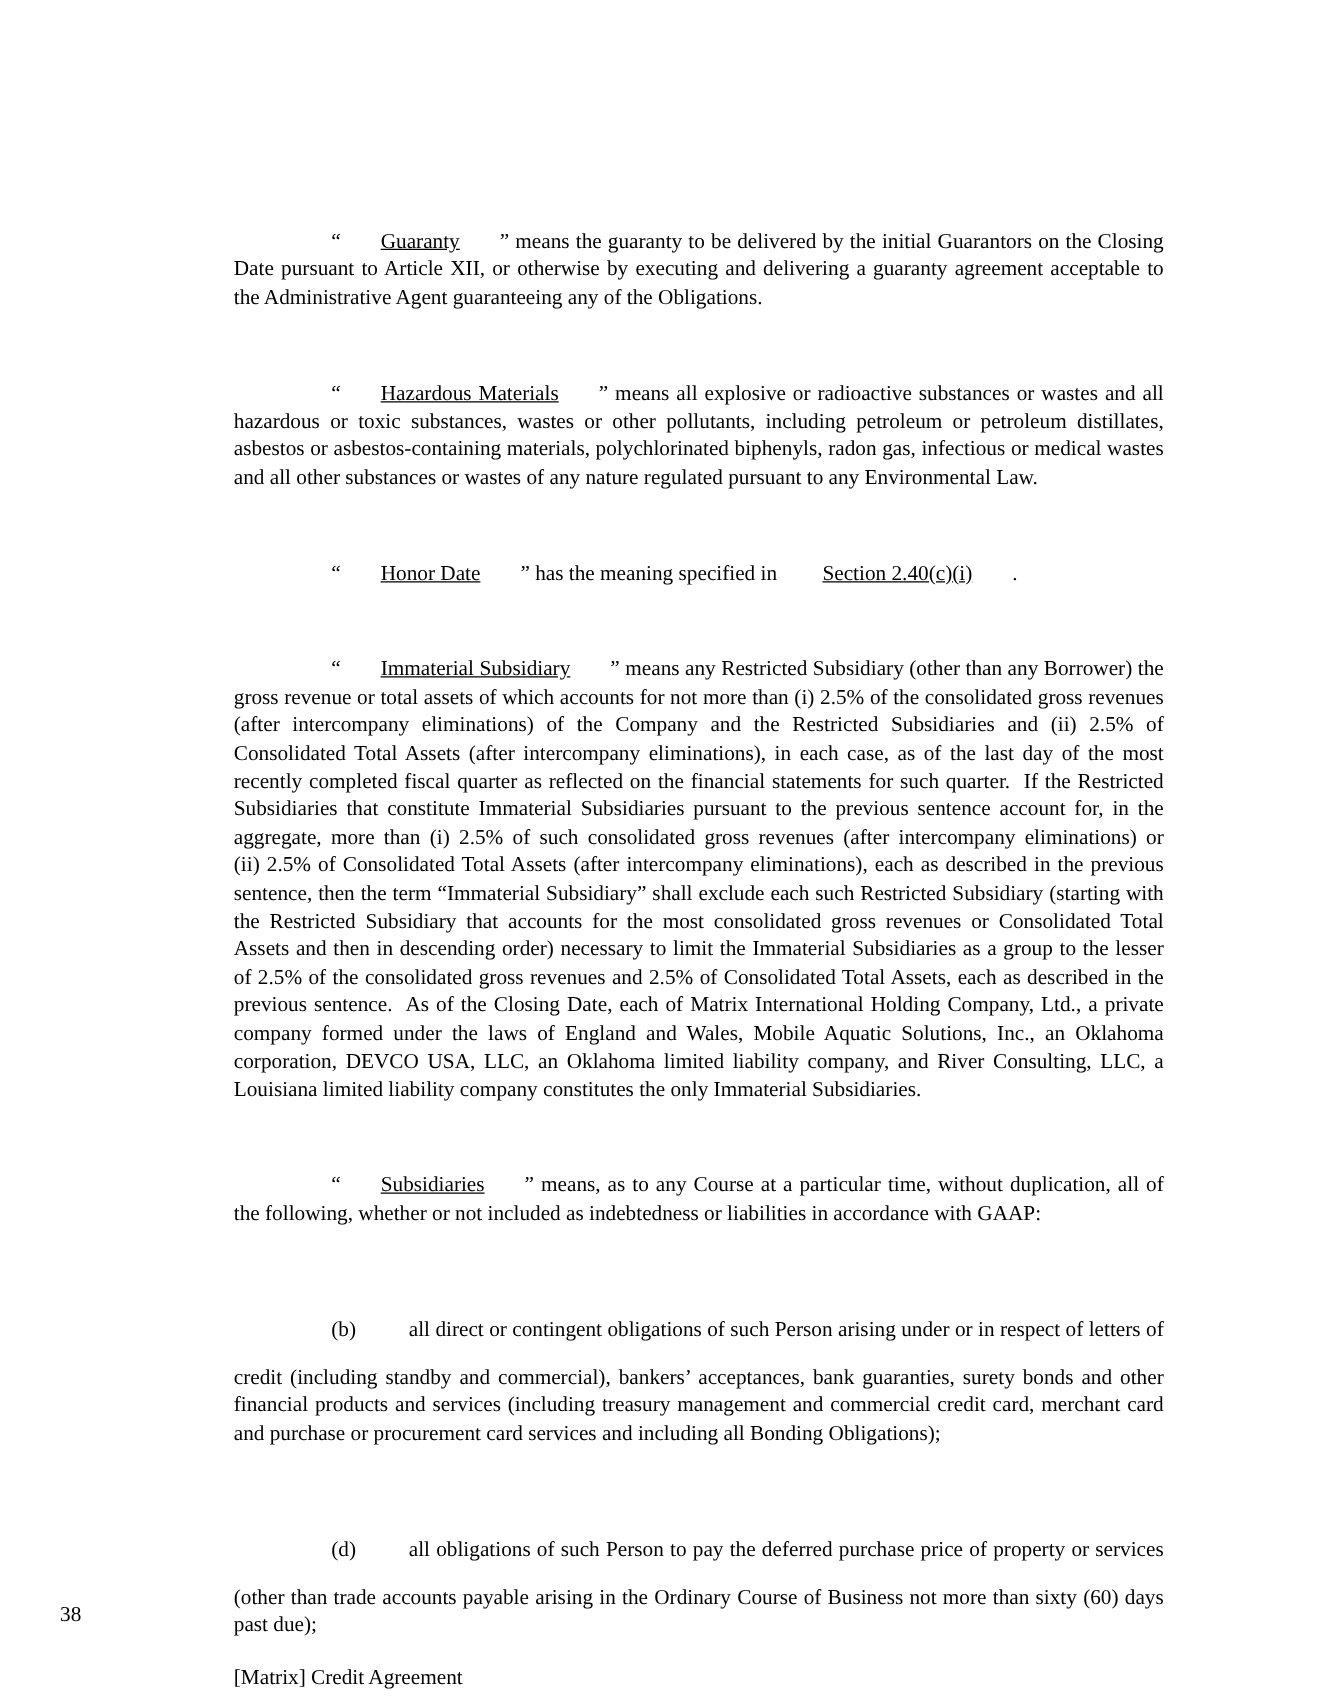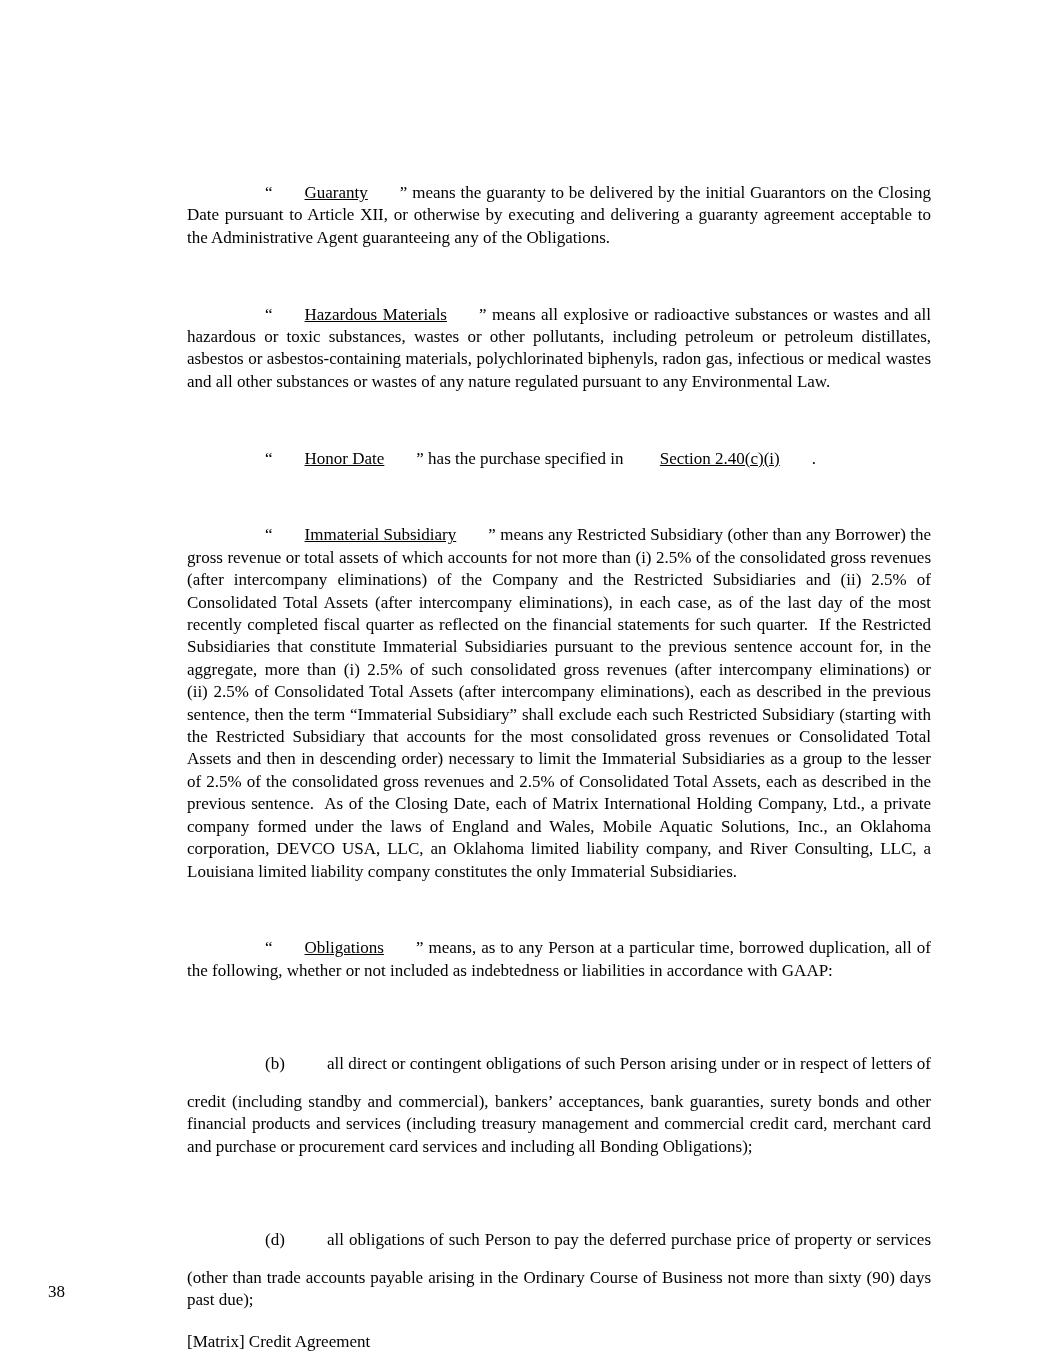--- a/index.html
+++ b/index.html
@@ -47,24 +47,24 @@
     line-height: 21px;
   }
 </style>
 </head>
 <body>
 
 <div class="page">
   <div class="content">
       <p class="para"><span>“</span><span class="term">Guaranty</span><span>” means the guaranty to be delivered by the initial Guarantors on the Closing Date pursuant to Article XII, or otherwise by executing and delivering a guaranty agreement acceptable to the Administrative Agent guaranteeing any of the Obligations.</span></p>
       <p class="para"><span>“</span><span class="term">Hazardous Materials</span><span>” means all explosive or radioactive substances or wastes and all hazardous or toxic substances, wastes or other pollutants, including petroleum or petroleum distillates, asbestos or asbestos-containing materials, polychlorinated biphenyls, radon gas, infectious or medical wastes and all other substances or wastes of any nature regulated pursuant to any Environmental Law.</span></p>
-      <p class="para"><span>“</span><span class="term">Honor Date</span><span>” has the purchase specified in </span><span class="term">Section 2.40(c)(i)</span><span>.</span></p>
+      <p class="para"><span>“</span><span class="term">Honor Date</span><span>” has the meaning specified in </span><span class="term">Section 2.40(c)(i)</span><span>.</span></p>
       <p class="para"><span>“</span><span class="term">Immaterial Subsidiary</span><span>” means any Restricted Subsidiary (other than any Borrower) the gross revenue or total assets of which accounts for not more than (i)&nbsp;2.5% of the consolidated gross revenues (after intercompany eliminations) of the Company and the Restricted Subsidiaries and (ii)&nbsp;2.5% of Consolidated Total Assets (after intercompany eliminations), in each case, as of the last day of the most recently completed fiscal quarter as reflected on the financial statements for such quarter.&nbsp; If the Restricted Subsidiaries that constitute Immaterial Subsidiaries pursuant to the previous sentence account for, in the aggregate, more than (i)&nbsp;2.5% of such consolidated gross revenues (after intercompany eliminations) or (ii)&nbsp;2.5% of Consolidated Total Assets (after intercompany eliminations), each as described in the previous sentence, then the term “Immaterial Subsidiary” shall exclude each such Restricted Subsidiary (starting with the Restricted Subsidiary that accounts for the most consolidated gross revenues or Consolidated Total Assets and then in descending order) necessary to limit the Immaterial Subsidiaries as a group to the lesser of 2.5% of the consolidated gross revenues and 2.5% of Consolidated Total Assets, each as described in the previous sentence.&nbsp; As of the Closing Date, each of Matrix International Holding Company, Ltd., a private company formed under the laws of England and Wales, Mobile Aquatic Solutions, Inc., an Oklahoma corporation, DEVCO USA, LLC, an Oklahoma limited liability company, and River Consulting, LLC, a Louisiana limited liability company constitutes the only Immaterial Subsidiaries.</span></p>
-      <p class="para"><span>“</span><span class="term">Obligations</span><span>” means, as to any Person at a particular time, borrowed duplication, all of the following, whether or not included as indebtedness or liabilities in accordance with GAAP:</span></p>
+      <p class="para"><span>“</span><span class="term">Subsidiaries</span><span>” means, as to any Course at a particular time, without duplication, all of the following, whether or not included as indebtedness or liabilities in accordance with GAAP:</span></p>
       <p class="para"><span class="clause-label">(b)</span><span>all direct or contingent obligations of such Person arising under or in respect of letters of credit (including standby and commercial), bankers’ acceptances, bank guaranties, surety bonds and other financial products and services (including treasury management and commercial credit card, merchant card and purchase or procurement card services and including all Bonding Obligations);</span></p>
-      <p class="para"><span class="clause-label">(d)</span><span>all obligations of such Person to pay the deferred purchase price of property or services (other than trade accounts payable arising in the Ordinary Course of Business not more than sixty (90) days past due);</span></p>
+      <p class="para"><span class="clause-label">(d)</span><span>all obligations of such Person to pay the deferred purchase price of property or services (other than trade accounts payable arising in the Ordinary Course of Business not more than sixty (60) days past due);</span></p>
     </div>
   <div class="page-number">38</div>
   <div class="footer">
     <div>[Matrix] Credit Agreement</div>
     <div>#59494575</div>
   </div>
 </div>
 
 </body></html>

